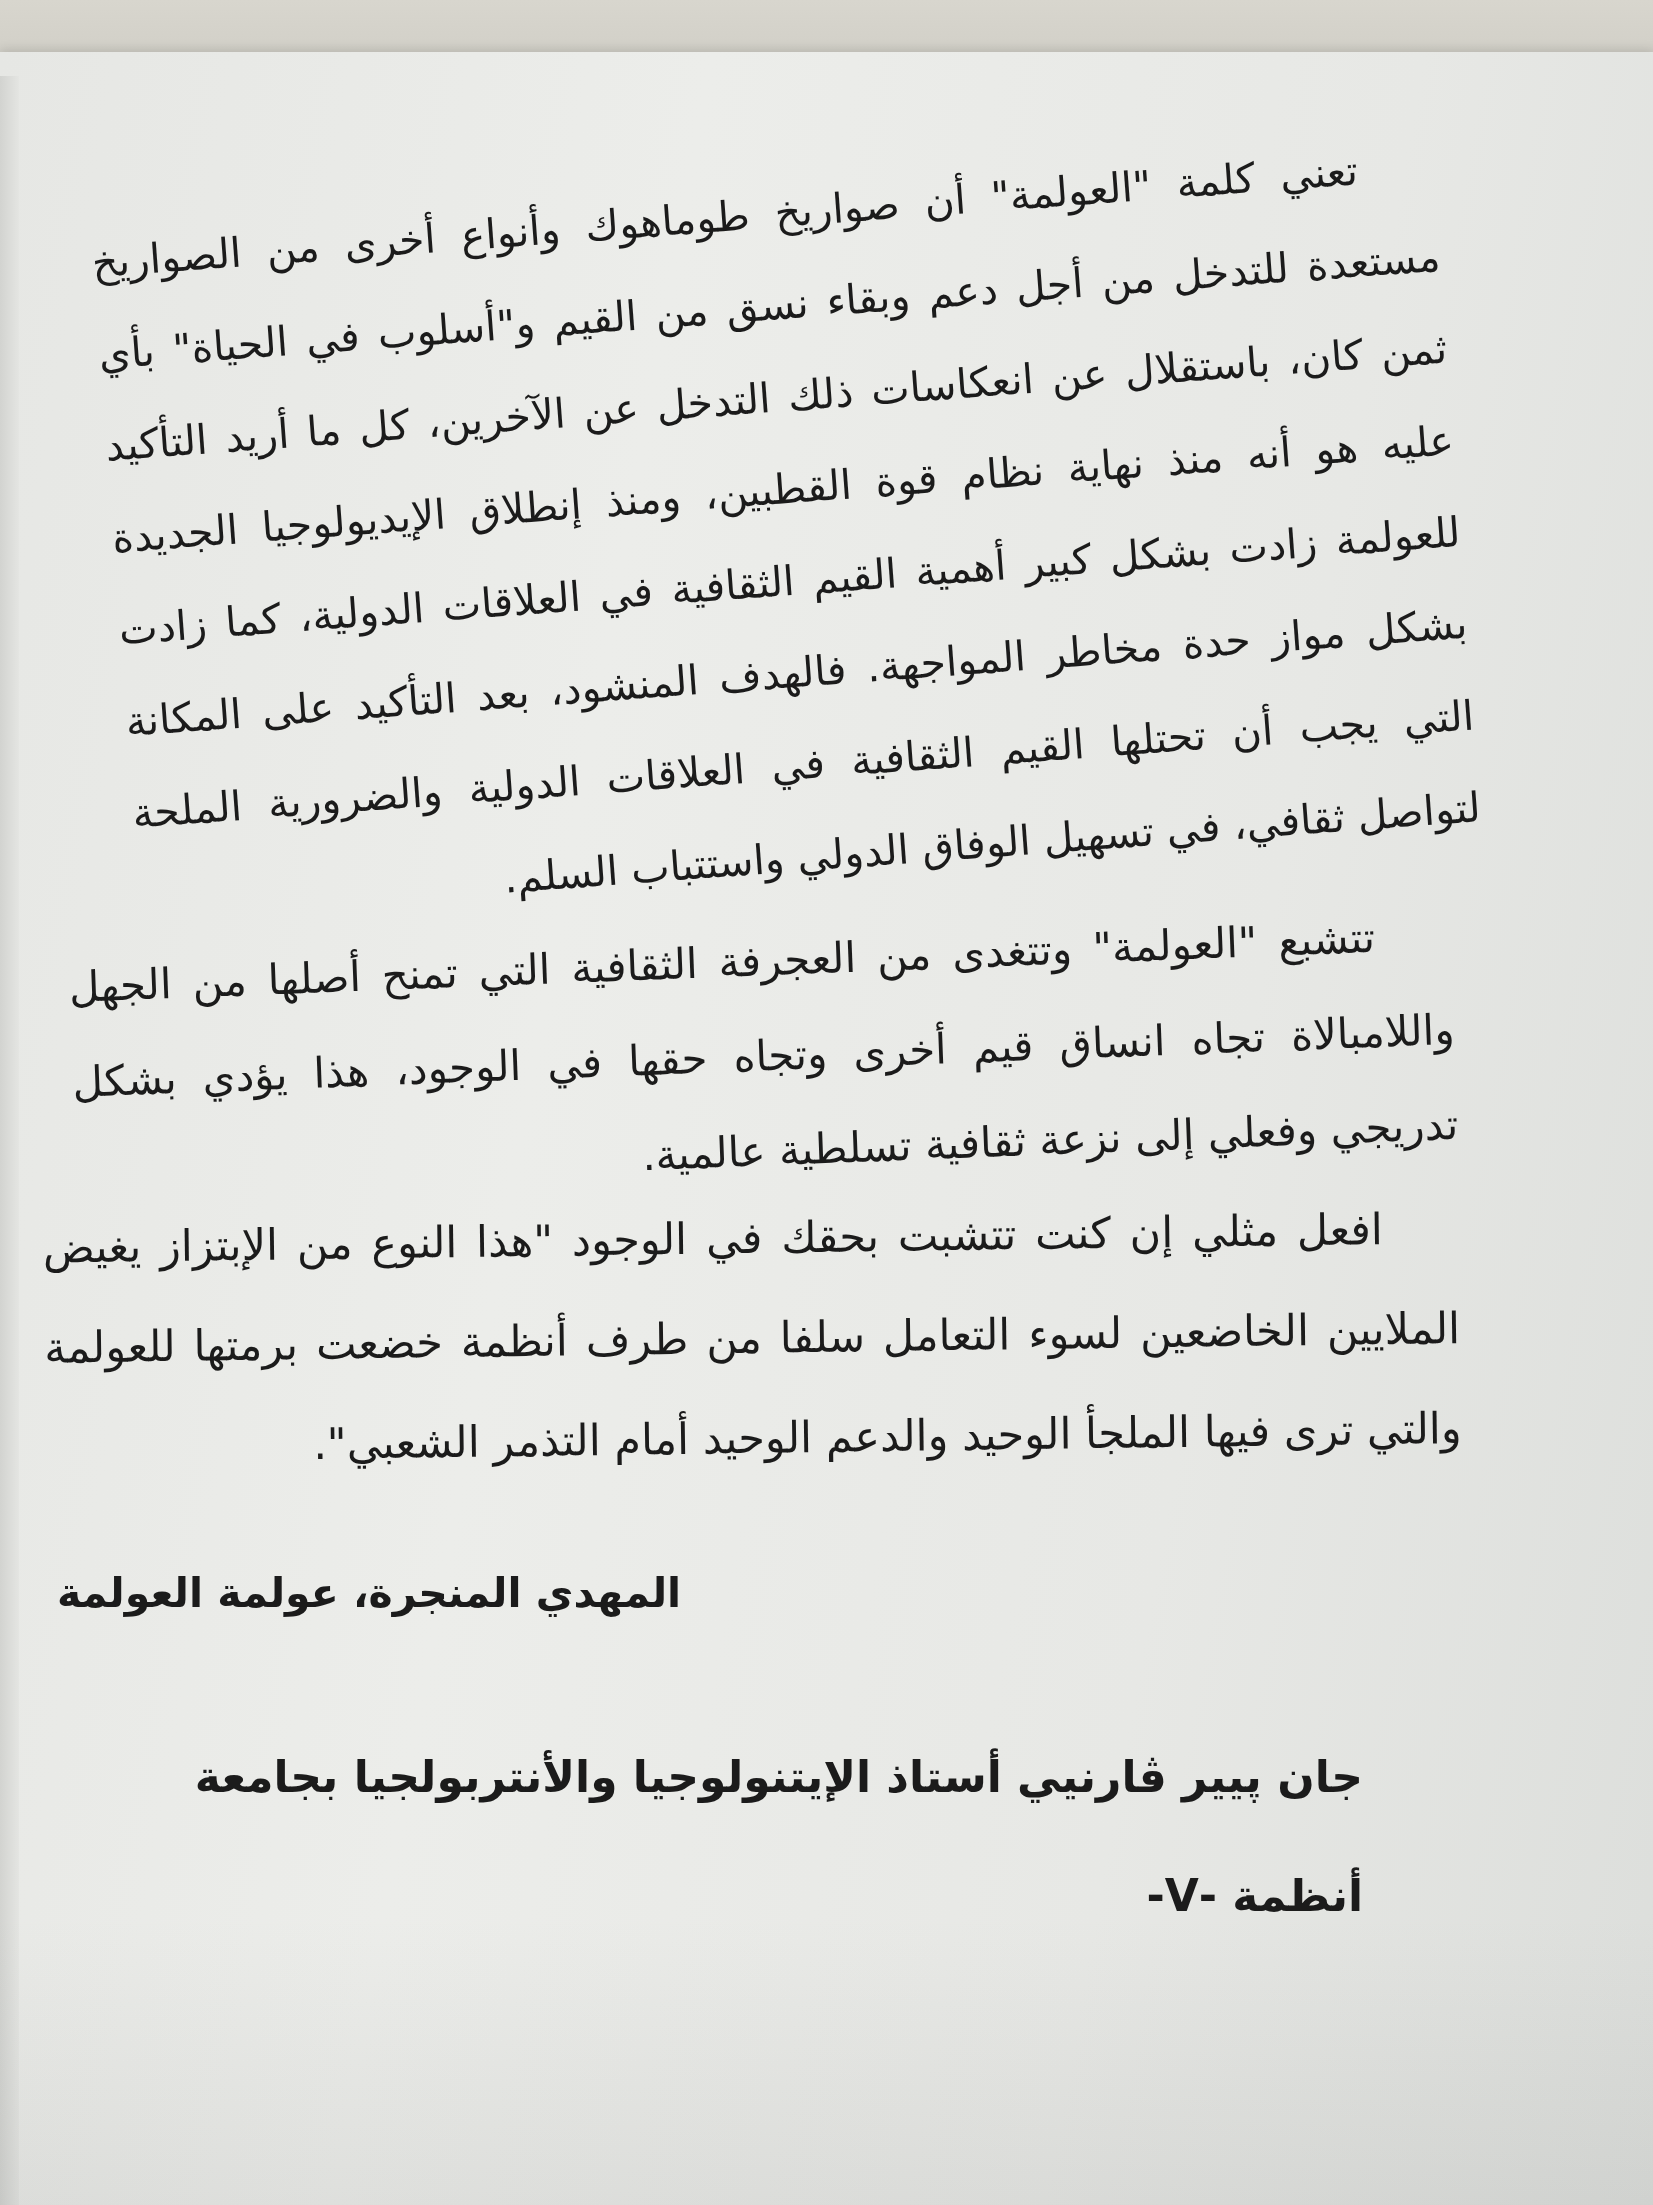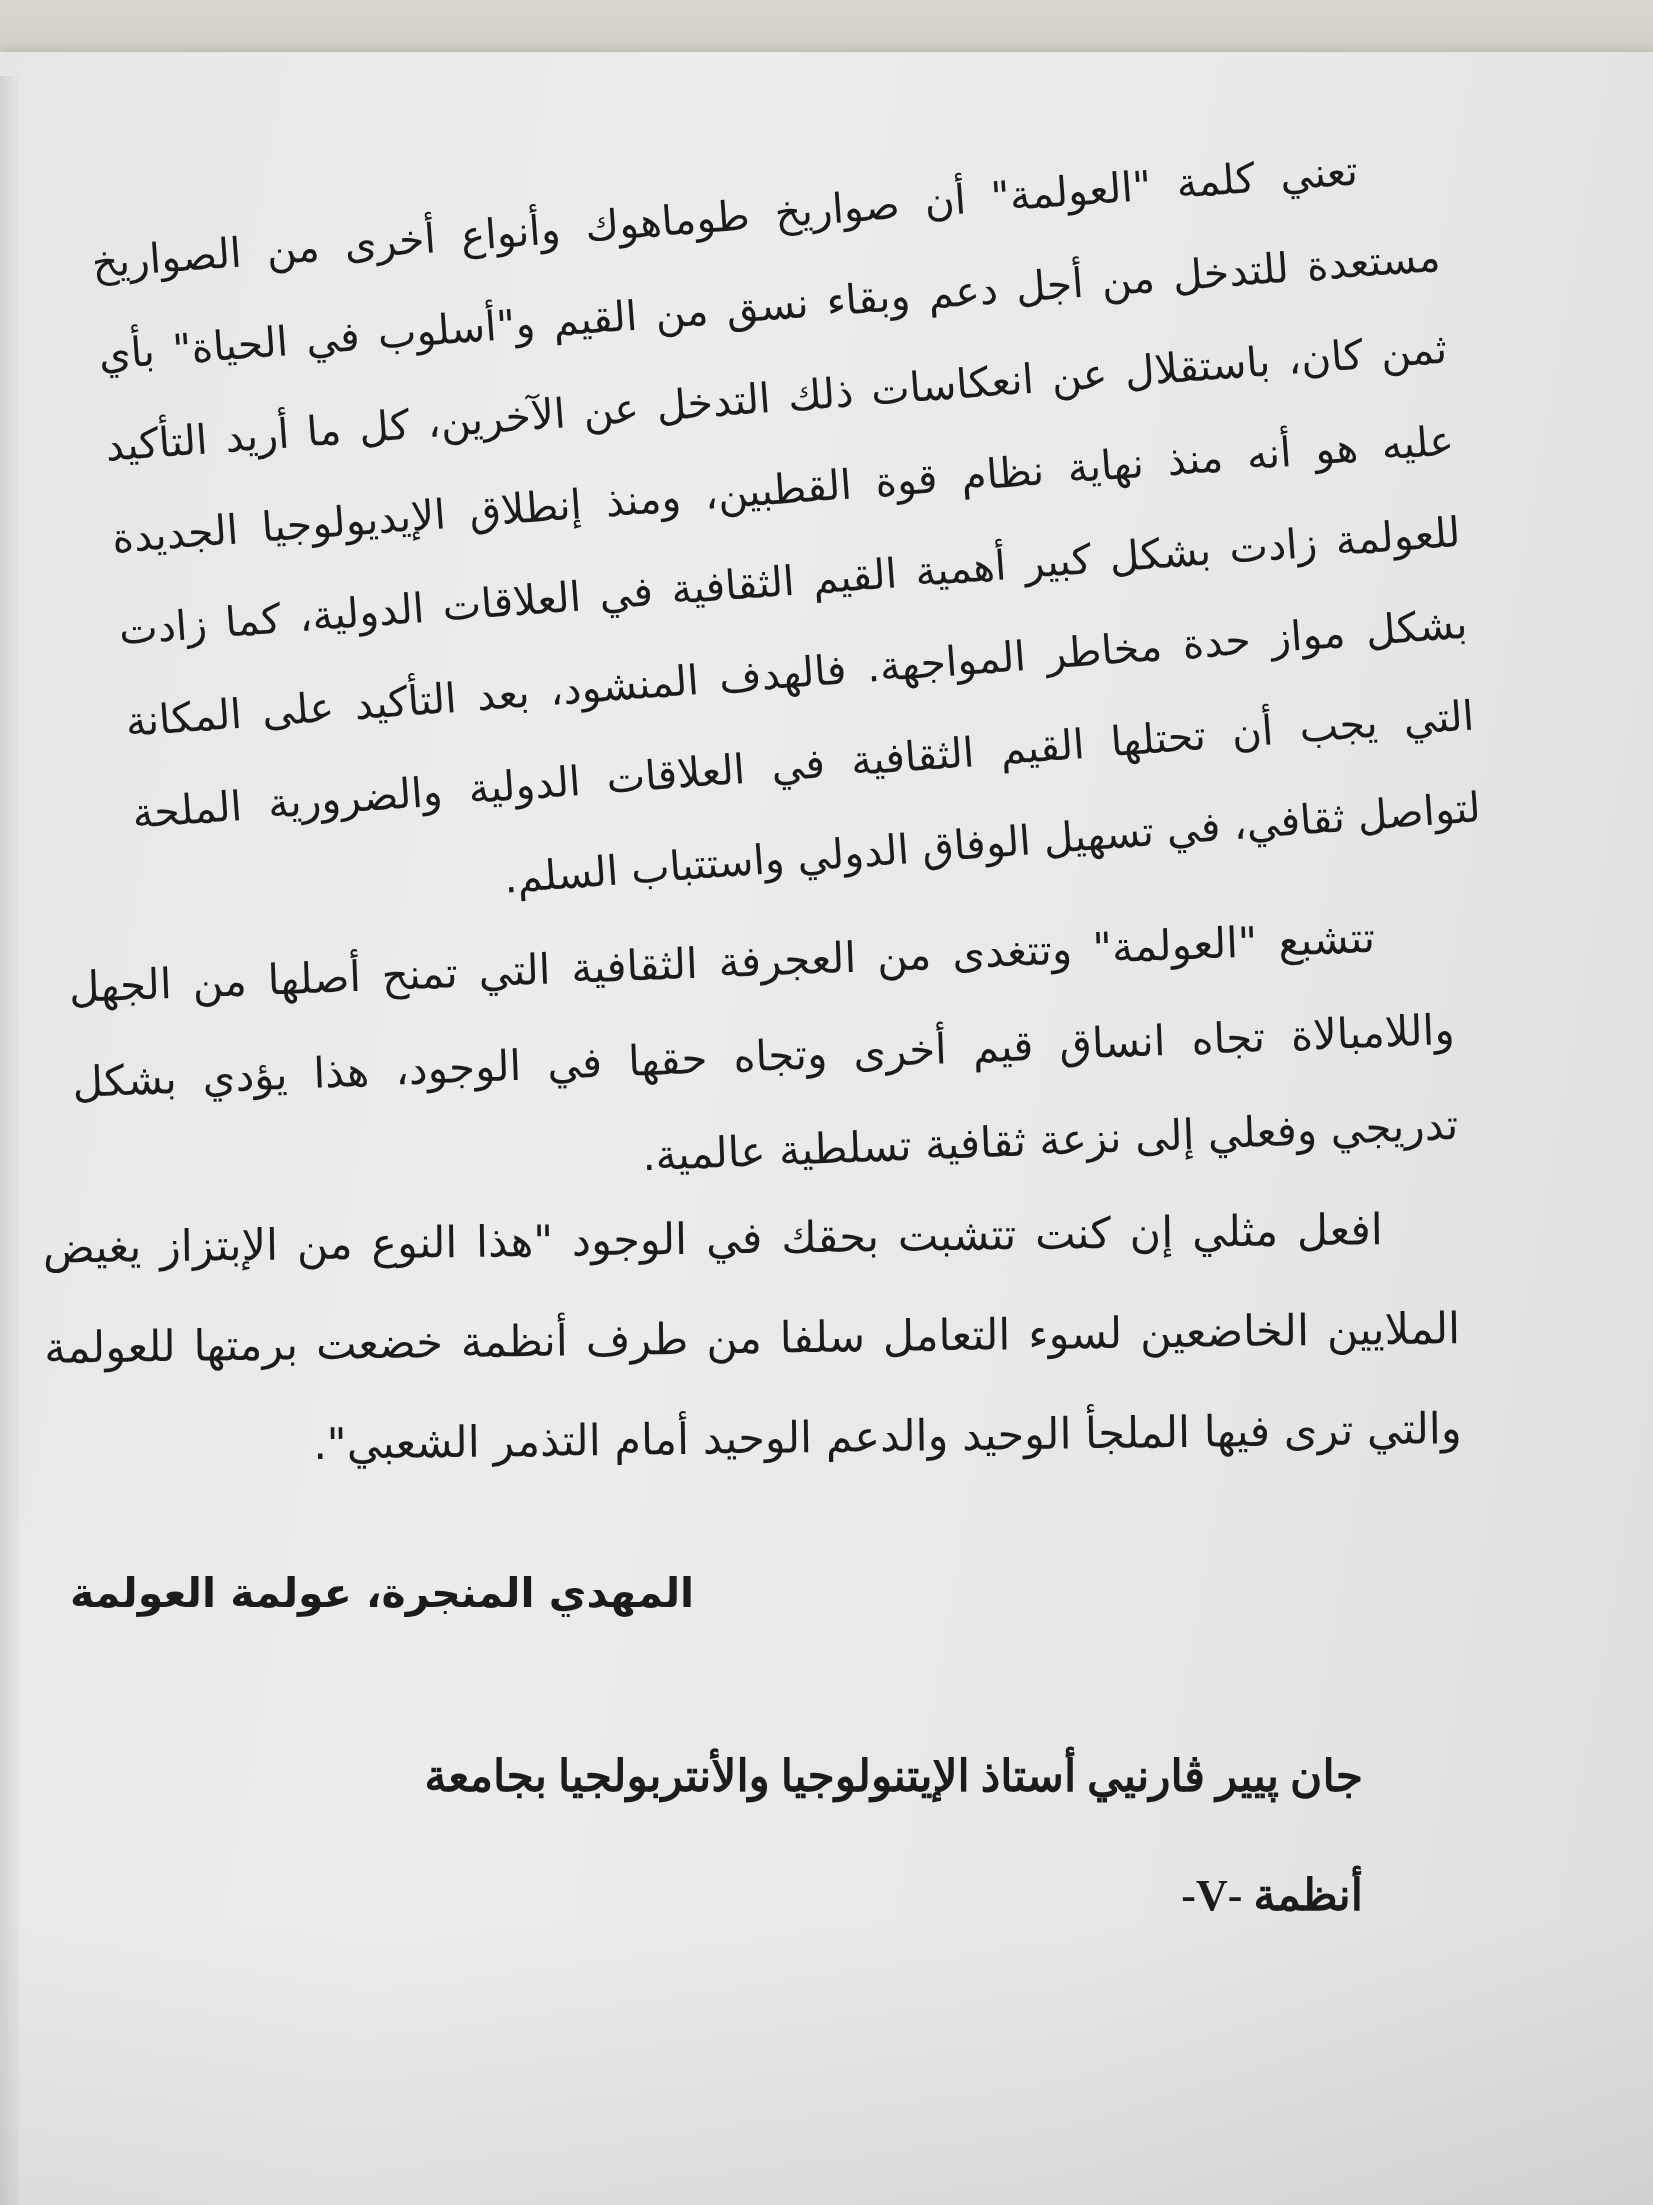--- a/index.html
+++ b/index.html
@@ -67,39 +67,38 @@
       transform: rotate(-0.8deg);
       transform-origin: right top;
     }
     .indent {
       display: inline-block;
       width: 76px;
     }
     .source {
       position: absolute;
       direction: rtl;
-      left: 70px;
+      left: 57px;
       top: 1569px;
       font-size: 41px;
       color: #1b1b1b;
       font-weight: bold;
       text-align: center;
     }
     .author {
       position: absolute;
       direction: rtl;
       right: 291px;
       top: 1717px;
       width: 1240px;
       text-align: right;
       font-size: 44px;
       line-height: 119px;
       color: #1b1b1b;
       font-weight: bold;
-      font-family: Liberation Serif, serif;
     }
     .bottom-shade {
       position: absolute;
       left: 0; bottom: 0;
       width: 1654px; height: 286px;
       background: linear-gradient(180deg, rgba(0,0,0,0) 0%, rgba(120,122,120,0.12) 100%);
     }
   </style>
 </head>
 <body>

